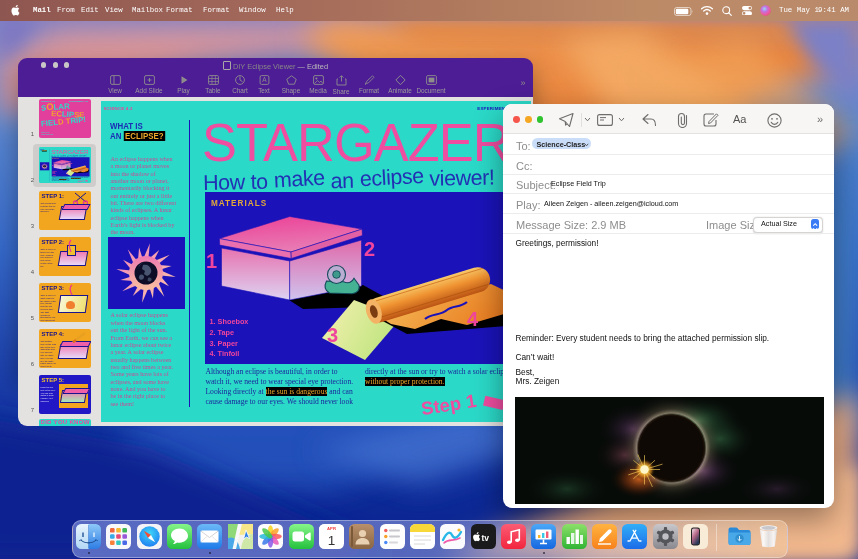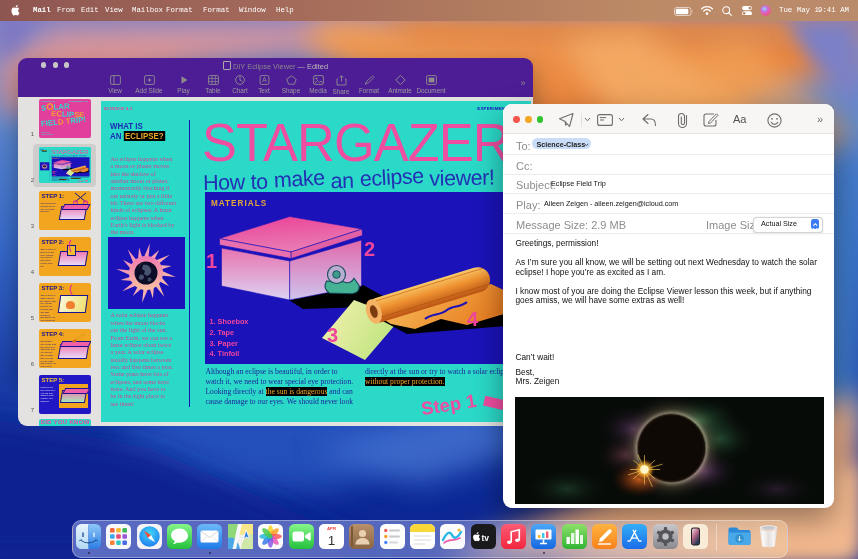--- a/index.html
+++ b/index.html
@@ -556,22 +556,21 @@
   <div class="abs" style="left:250px;top:112.8px;width:68px;height:14px;background:#fff;border:0.7px solid #d6d4d3;border-radius:4px;box-shadow:0 0.5px 1.5px rgba(0,0,0,.18)"></div>
   <div class="mval" style="left:258px;top:115.4px">Actual Size</div>
   <div class="abs" style="left:308px;top:114.6px;width:8.4px;height:10.2px;background:#3b7cf6;border-radius:2.5px">
     <svg width="8.4" height="10.2" viewBox="0 0 8.4 10.2">
         <path d="M2.3,3.7 L4.2,1.7 L6.1,3.7 M2.3,6.5 L4.2,8.5 L6.1,6.5" fill="none" stroke="#fff" stroke-width="1.1"></path>
       </svg>
   </div>
   <div class="mrow-sep" style="top:129.3px"></div>
 
   <div class="mbody" style="top:135.3px">Greetings, permission!</div>
-  <div class="mbody" style="top:154.3px">As I’m sure you all know, we will be setting out next Wednesday to watch the solar<br>eclipse! I hope you’re as excited as I am.</div>
-  <div class="mbody" style="top:182.8px">I know most of you are doing the Eclipse Viewer lesson this week, but if anything<br>goes amiss, we will have some extras as well!</div>
+  <div class="mbody" style="top:230.3px">Reminder: Every student needs to bring the attached permission slip.</div>
   <div class="mbody" style="top:249.3px">Can’t wait!</div>
   <div class="mbody" style="top:263.8px">Best,<br>Mrs. Zeigen</div>
 
   <div class="abs" style="left:12px;top:292.5px;width:309px;height:107px;background:#000;overflow:hidden">
     <svg width="309" height="107" viewBox="0 0 309 107">
       <defs>
         <radialGradient id="glow1" cx="0.5" cy="0.5" r="0.5">
           <stop offset="0.56" stop-color="#000000" stop-opacity="0"></stop>
           <stop offset="0.625" stop-color="#cdbb9e" stop-opacity="0.6"></stop>
           <stop offset="0.70" stop-color="#8a785e" stop-opacity="0.3"></stop>

